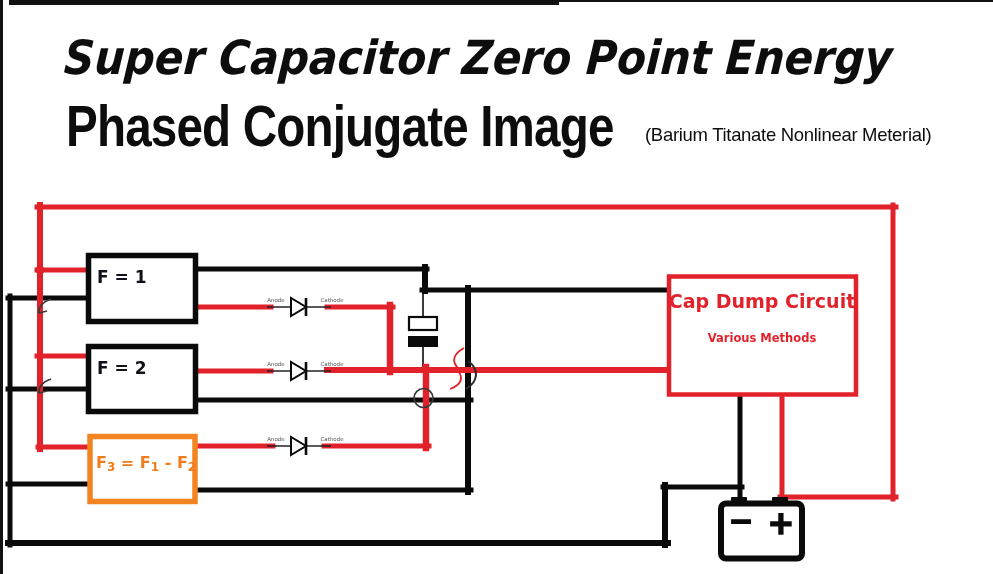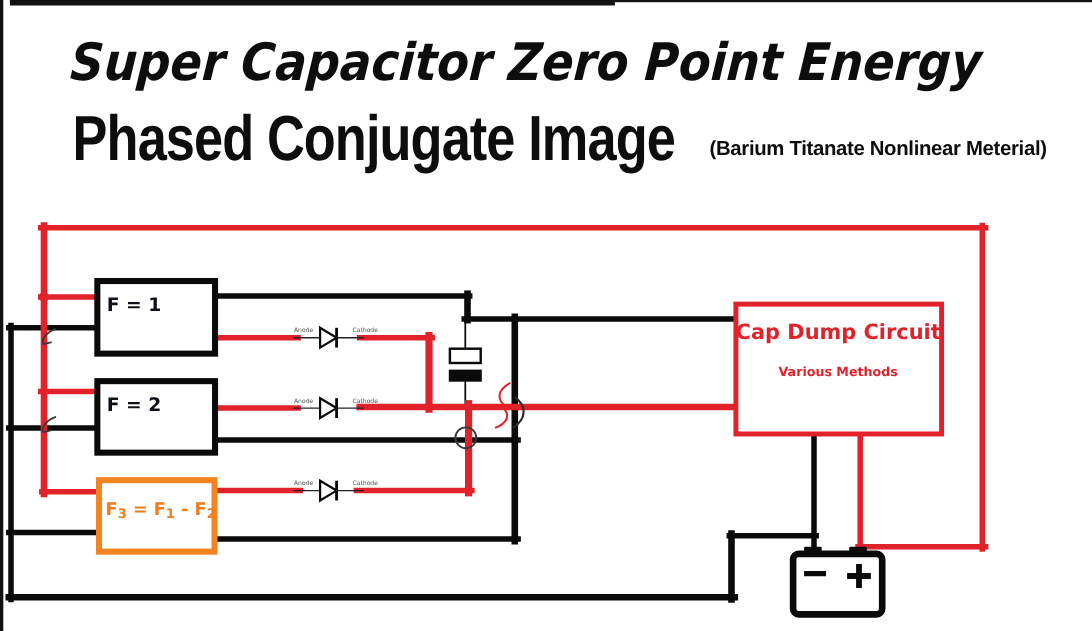--- a/index.html
+++ b/index.html
@@ -17,21 +17,21 @@
     font-size:47px;color:#0d0d0d;letter-spacing:0px;
     transform:scaleX(0.90) skewX(-4deg);transform-origin:0 0;
   }
   #sub-title{
     position:absolute;left:66px;top:92px;white-space:nowrap;
     font-weight:700;font-size:58px;color:#0d0d0d;letter-spacing:-1px;
     transform:scaleX(0.82);transform-origin:0 0;
   }
   #sub-note{
     position:absolute;left:645px;top:124px;white-space:nowrap;
-    font-weight:700;font-size:18.5px;color:#0d0d0d;letter-spacing:-0.3px;
+    font-weight:400;font-size:18.5px;color:#0d0d0d;letter-spacing:-0.3px;
   }
   #circuit{position:absolute;left:0;top:0;}
   text{font-family:"DejaVu Sans",sans-serif;}
 </style>
 </head>
 <body>
 
 <div id="stage">
 
   <div id="edge-left" class="edge"></div>

